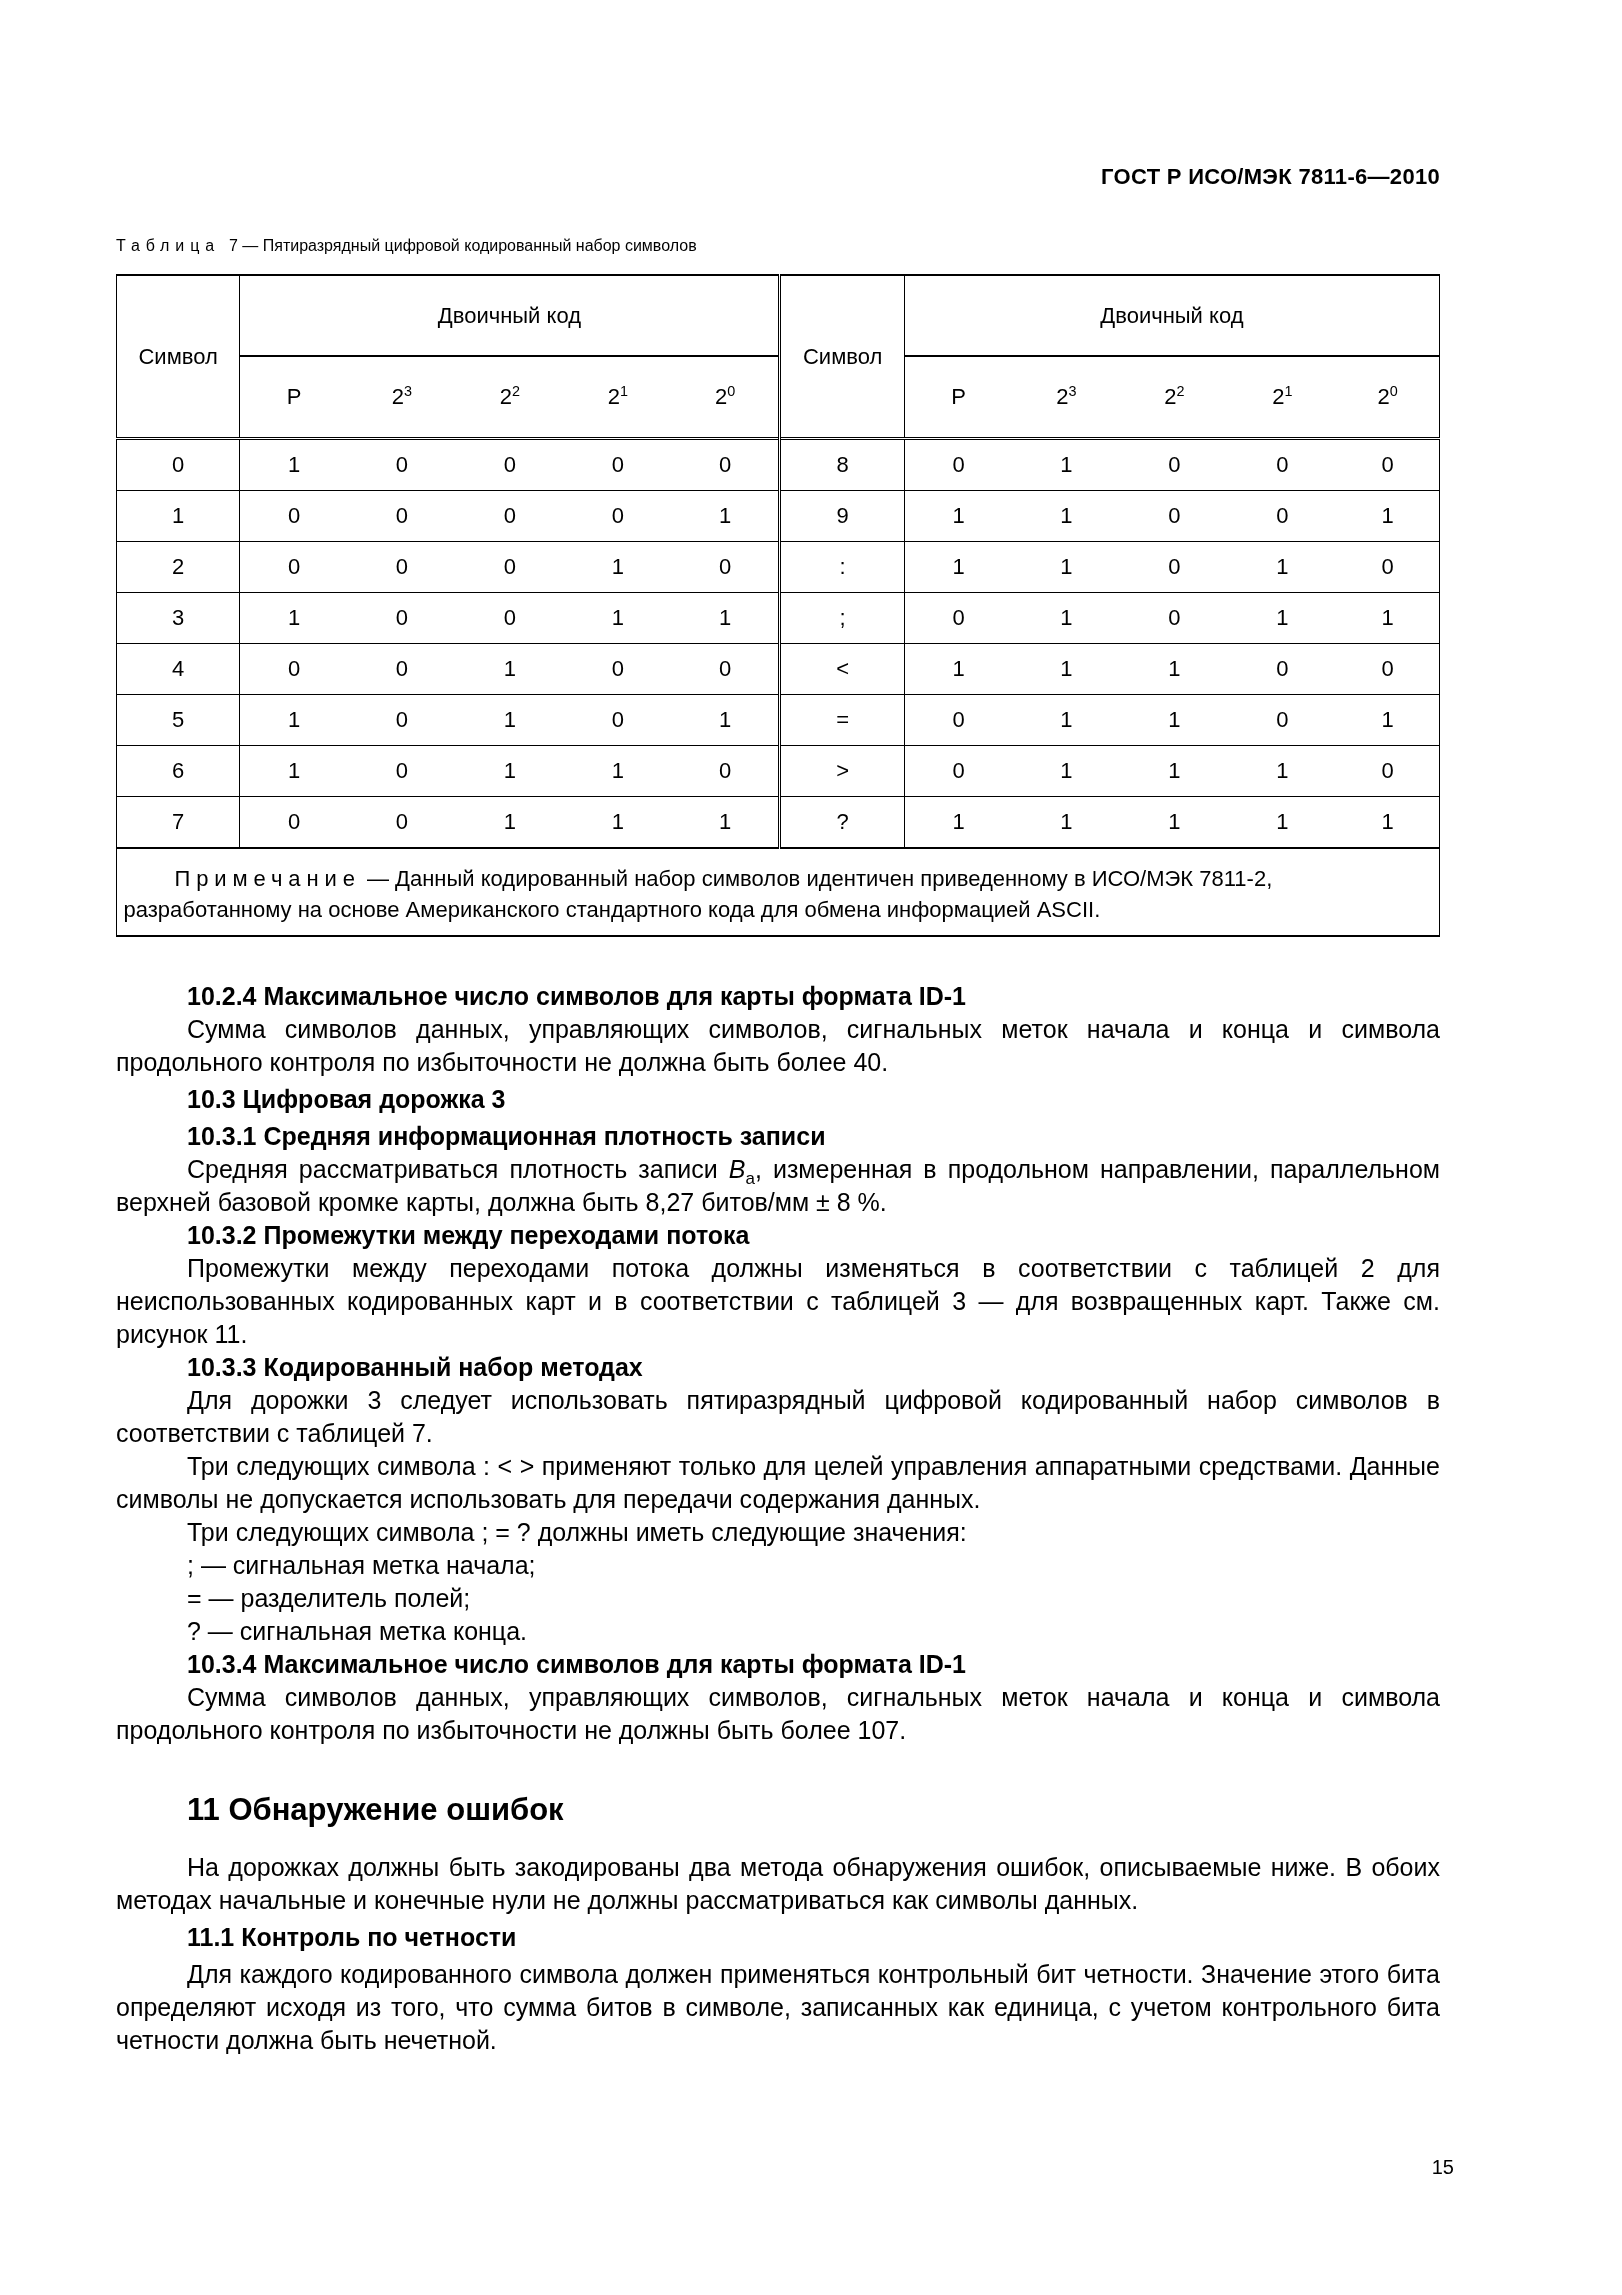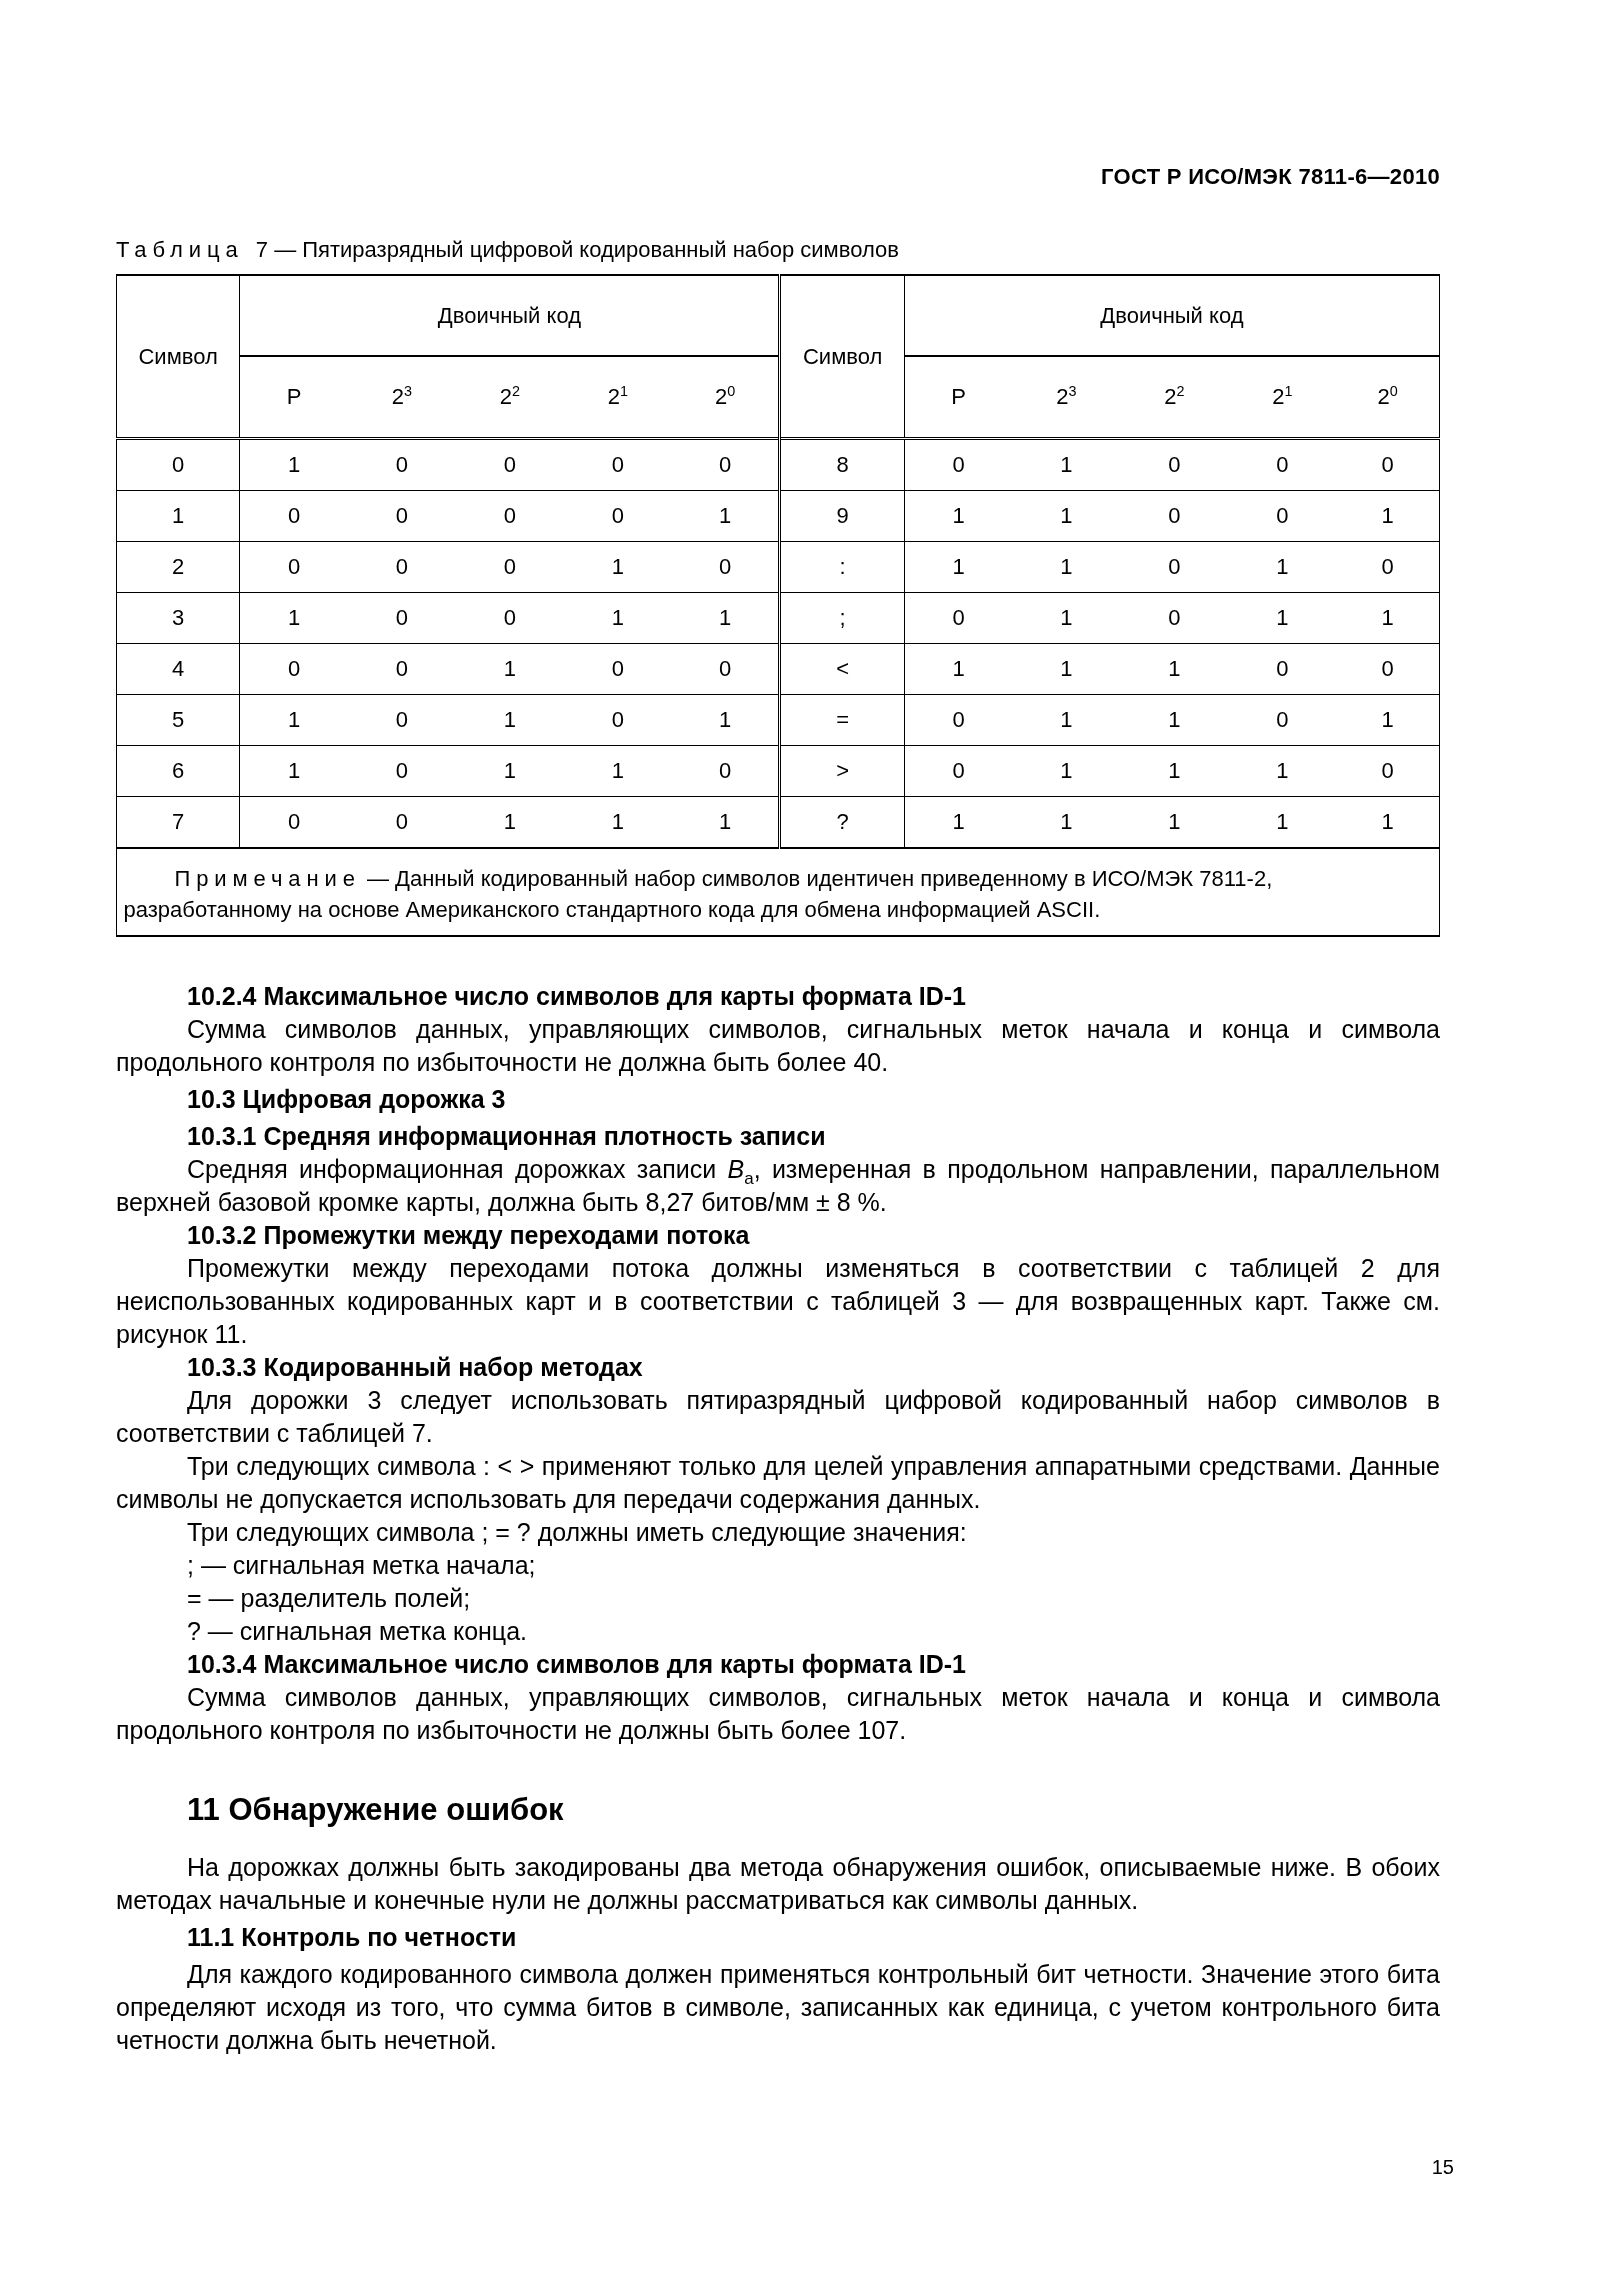--- a/index.html
+++ b/index.html
@@ -16,21 +16,21 @@
       top: 164px;
       right: 183px;
       font-weight: bold;
       font-size: 22px;
       letter-spacing: 0.3px;
     }
     .table-caption {
       position: absolute;
       top: 237px;
       left: 116px;
-      font-size: 22px;
+      font-size: 16px;
     }
     .table-caption .spaced { letter-spacing: 5.9px; }
     .code-table {
       position: absolute;
       top: 274px;
       left: 116px;
       width: 1324px;
       border-collapse: collapse;
       font-size: 22px;
       table-layout: fixed;
@@ -280,21 +280,21 @@
     <div class="h3">10.2.4  Максимальное число символов для карты формата ID-1</div>
     <p class="para">Сумма символов данных, управляющих символов, сигнальных меток начала и конца и символа продольного контроля по избыточности не должна быть более 40.</p>
   </div>
   <div class="gap-s"></div>
   <div class="section">
     <div class="h3">10.3  Цифровая дорожка 3</div>
   </div>
   <div class="gap-s"></div>
   <div class="section">
     <div class="h3">10.3.1  Средняя информационная плотность записи</div>
-    <p class="para"><span>Средняя информационная дорожках записи </span><i class="var">B</i><sub>a</sub><span>, измеренная в продольном направлении, параллельном верхней базовой кромке карты, должна быть 8,27 битов/мм ± 8 %.</span></p>
+    <p class="para"><span>Средняя рассматриваться плотность записи </span><i class="var">B</i><sub>a</sub><span>, измеренная в продольном направлении, параллельном верхней базовой кромке карты, должна быть 8,27 битов/мм ± 8 %.</span></p>
   </div>
   <div class="section">
     <div class="h3">10.3.2  Промежутки между переходами потока</div>
     <p class="para">Промежутки между переходами потока должны изменяться в соответствии с таблицей 2 для неиспользованных кодированных карт и в соответствии с таблицей 3 — для возвращенных карт. Также см. рисунок 11.</p>
   </div>
   <div class="section">
     <div class="h3">10.3.3  Кодированный набор методах</div>
     <p class="para">Для дорожки 3 следует использовать пятиразрядный цифровой кодированный набор символов в соответствии с таблицей 7.</p>
     <p class="para">Три следующих символа : &lt; &gt; применяют только для целей управления аппаратными средствами. Данные символы не допускается использовать для передачи содержания данных.</p>
     <p class="para">Три следующих символа ; = ? должны иметь следующие значения:</p>

